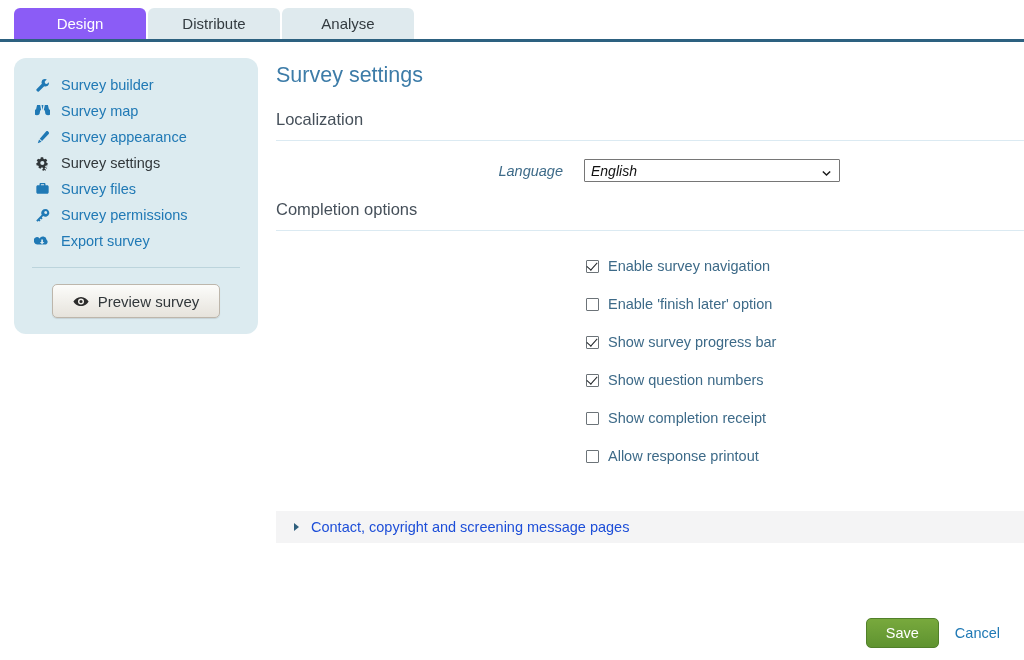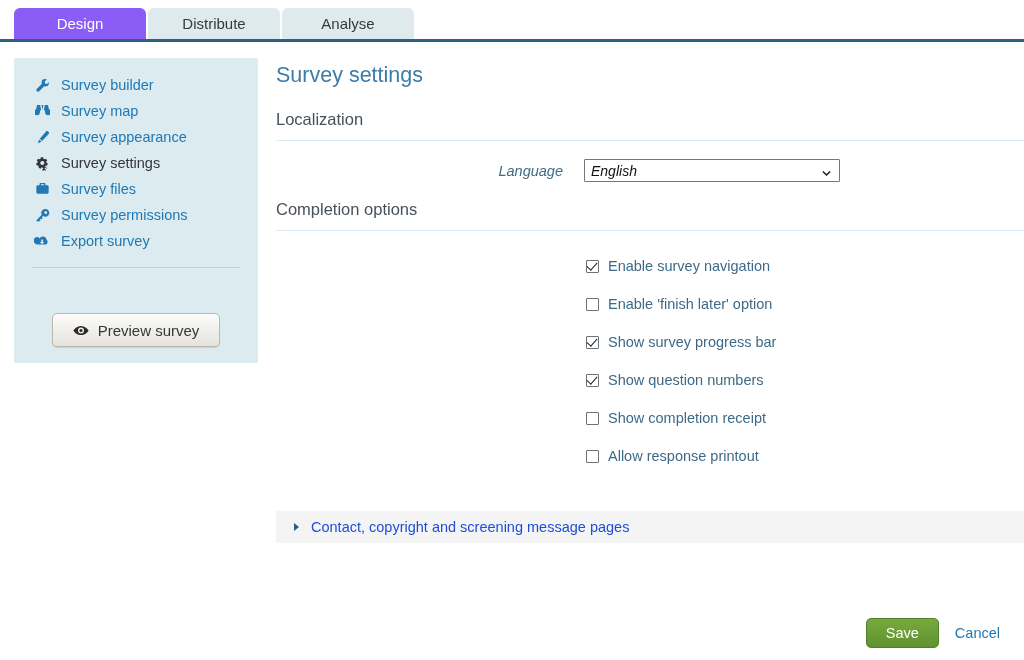--- a/index.html
+++ b/index.html
@@ -43,21 +43,21 @@
     background: #8b5cf6;
     color: #ffffff;
     min-width: 132px;
   }
 
   
   .sidebar {
     position: absolute; left: 14px; top: 58px;
     width: 244px;
     background: #dcebf0;
-    border-radius: 2px;
+    border-radius: 12px;
     padding: 14px 0 16px 0;
   }
   .nav-item {
     display: flex; align-items: center;
     height: 26px;
     padding-left: 18px;
     font-size: 14.5px;
     color: #2079b5;
     cursor: pointer;
     white-space: nowrap;
@@ -80,21 +80,20 @@
     gap: 9px;
     height: 34px;
     padding: 0 20px;
     border: 1px solid #bdb6ab;
     border-radius: 5px;
     background: linear-gradient(#fcfcfa, #e6e3dc);
     color: #31373a;
     font-size: 15px;
     cursor: pointer;
     box-shadow: 0 1px 1px rgba(0,0,0,.10);
-    margin-top: 29px;
   }
 
   
   .main { position: absolute; left: 276px; top: 58px; right: 0; }
   .page-title {
     font-size: 21.5px; color: #3d7ca8;
     margin: 0 0 0 0; padding: 0;
     font-weight: normal; line-height: 34px;
   }
   .section-title {

